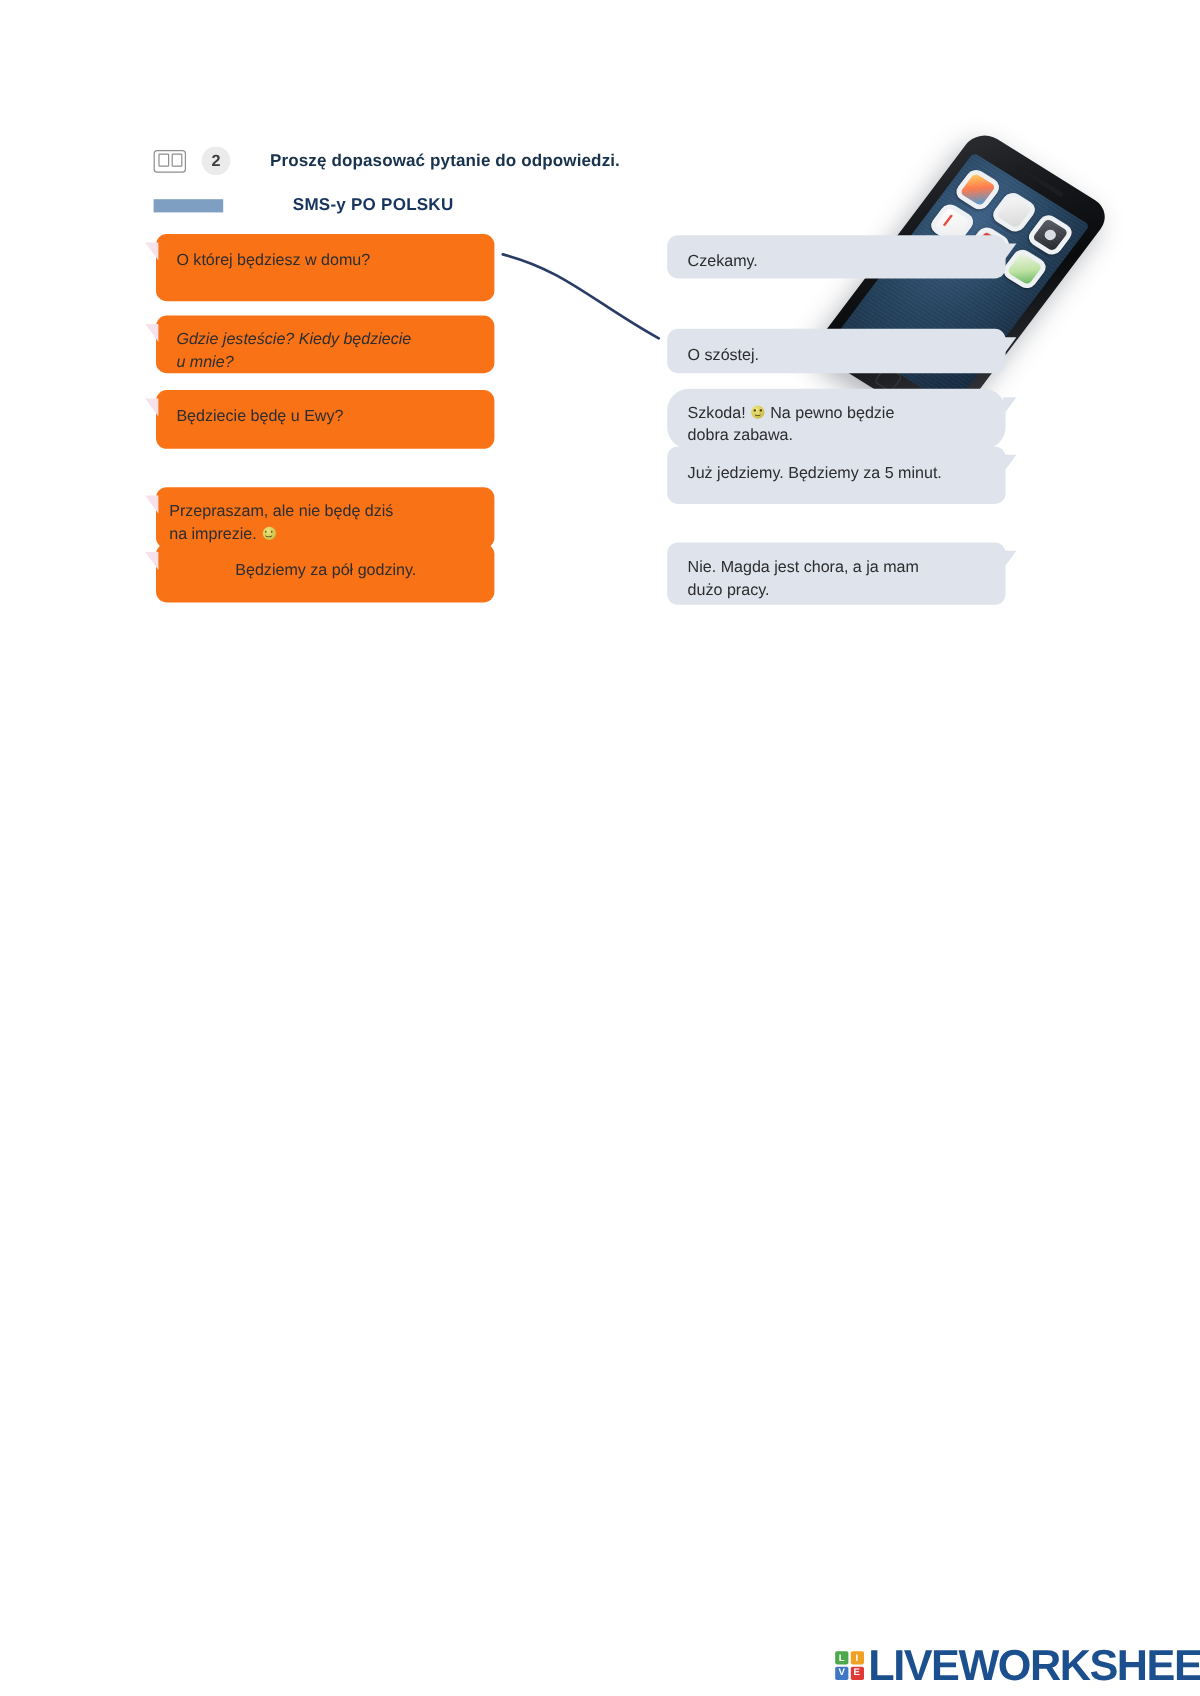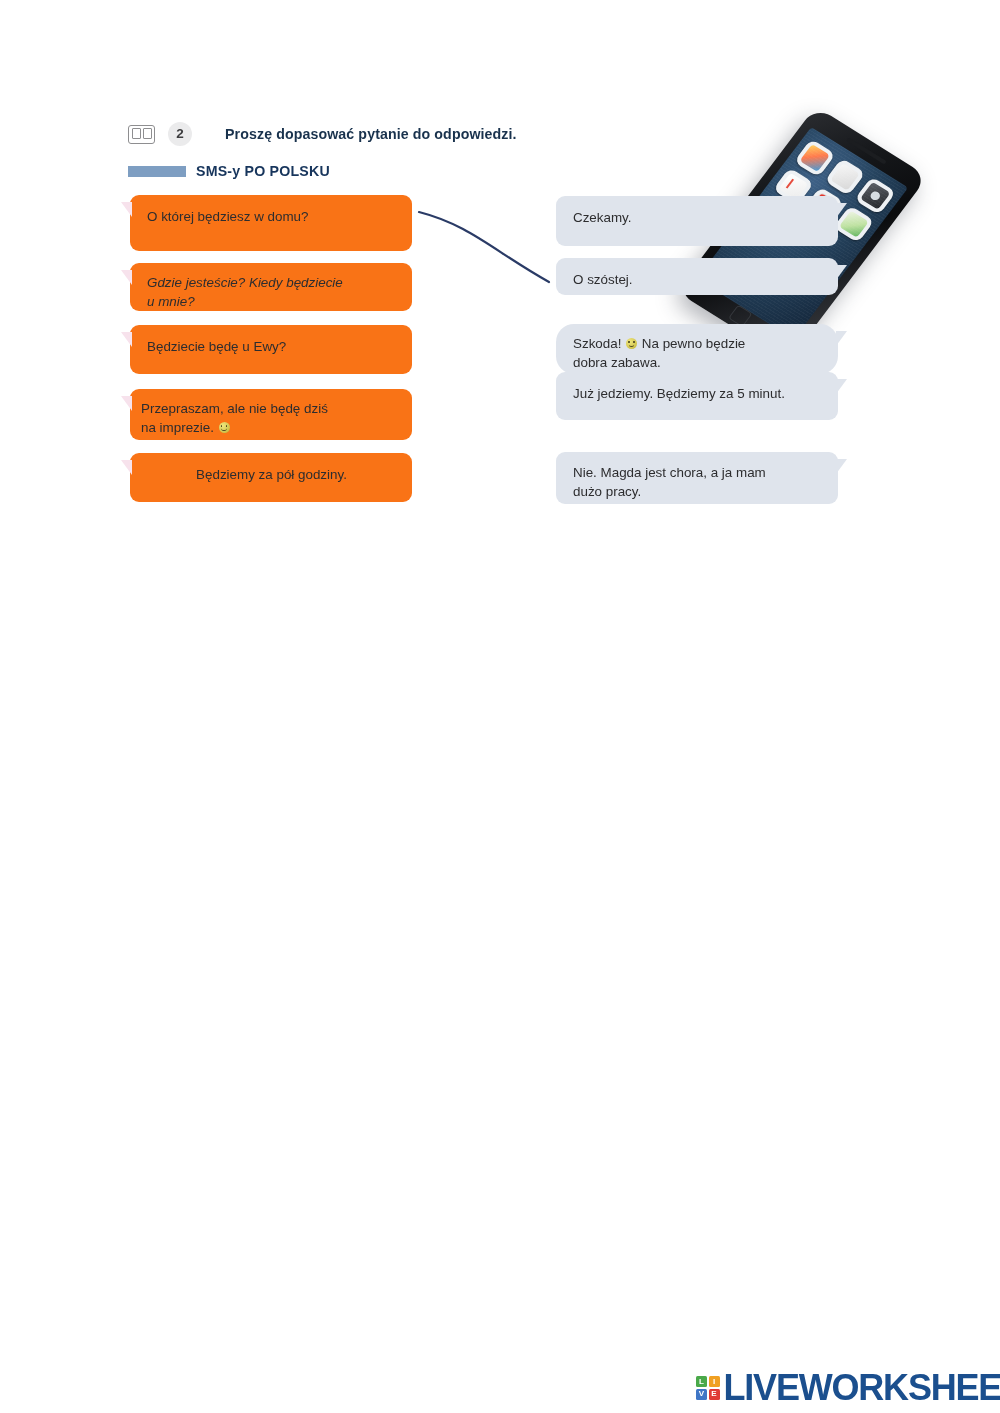--- a/index.html
+++ b/index.html
@@ -83,20 +83,21 @@
     width: 58px;
     height: 11px;
     background: #7e9ec2;
   }
   .section-title {
     font-size: 14.2px;
     font-weight: bold;
     color: #17355c;
     letter-spacing: 0.2px;
     white-space: nowrap;
+    margin-left: 48px;
   }
 
   
   .phone-wrap {
     position: absolute;
     left: 700px;
     top: 100px;
     width: 230px;
     height: 290px;
     z-index: 1;
@@ -365,34 +366,34 @@
 
 <div class="bubble bubble-left" style="top:263px; height:48px; padding-top:10px;font-style:italic;">
   <span class="txt">Gdzie jesteście? Kiedy będziecie</span>
   <span class="txt second">u  mnie?</span>
 </div>
 
 <div class="bubble bubble-left" style="top:325px; height:49px;">
   <span class="txt">Będziecie będę u Ewy?</span>
 </div>
 
-<div class="bubble bubble-left" style="top:389px; height:51px; padding-top:10px;padding-left:11px;">
+<div class="bubble bubble-left" style="top:406px; height:51px; padding-top:10px;padding-left:11px;">
   <span class="txt">Przepraszam, ale nie będę dziś</span>
   <span class="txt second"><span>na  imprezie. </span><i class="emoji"></i></span>
 </div>
 
 <div class="bubble bubble-left" style="top:453px; height:49px;text-align:center;">
   <span class="txt">Będziemy za pół godziny.</span>
 </div>
 
-<div class="bubble bubble-right" style="top:196px; height:50px;">
+<div class="bubble bubble-right" style="top:196px; height:36px;">
   <span class="txt">Czekamy.</span>
 </div>
 
-<div class="bubble bubble-right" style="top:258px; height:37px;">
+<div class="bubble bubble-right" style="top:274px; height:37px;">
   <span class="txt">O szóstej.</span>
 </div>
 
 <div class="bubble bubble-right" style="top:324px; height:50px; padding-top:10px;border-radius:18px;">
   <span class="txt"><span>Szkoda! </span><i class="emoji"></i><span> Na pewno będzie</span></span>
   <span class="txt second">dobra zabawa.</span>
 </div>
 
 <div class="bubble bubble-right" style="top:372px; height:48px;">
   <span class="txt">Już jedziemy. Będziemy za 5 minut.</span>

